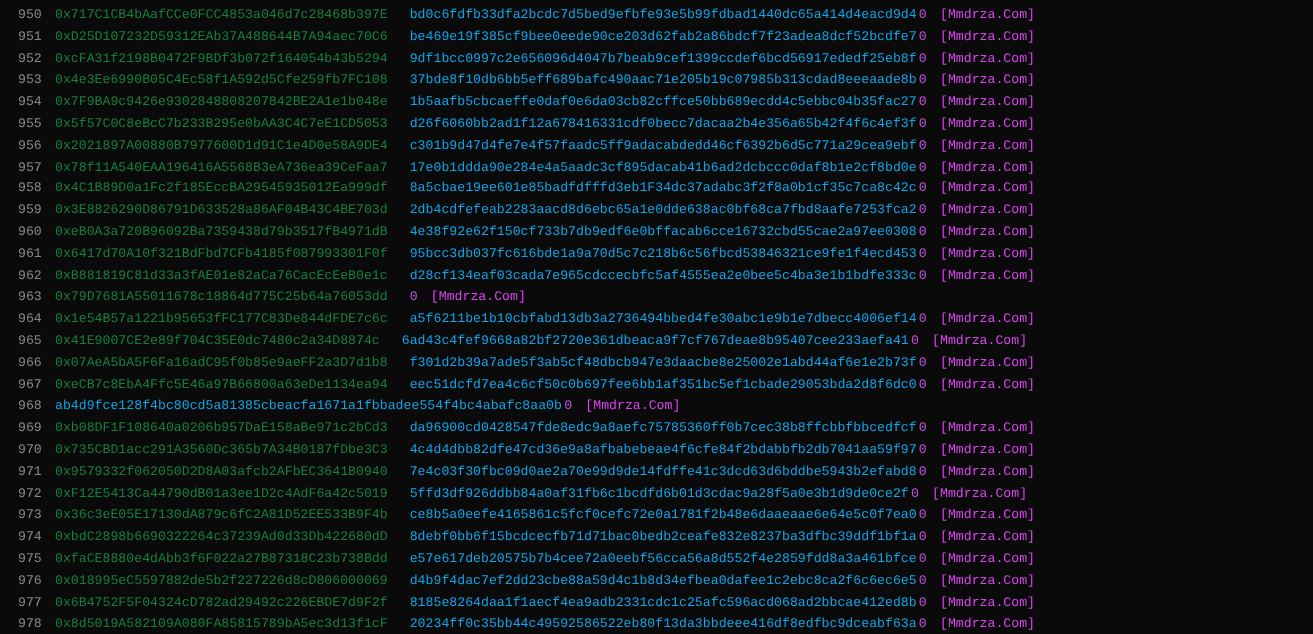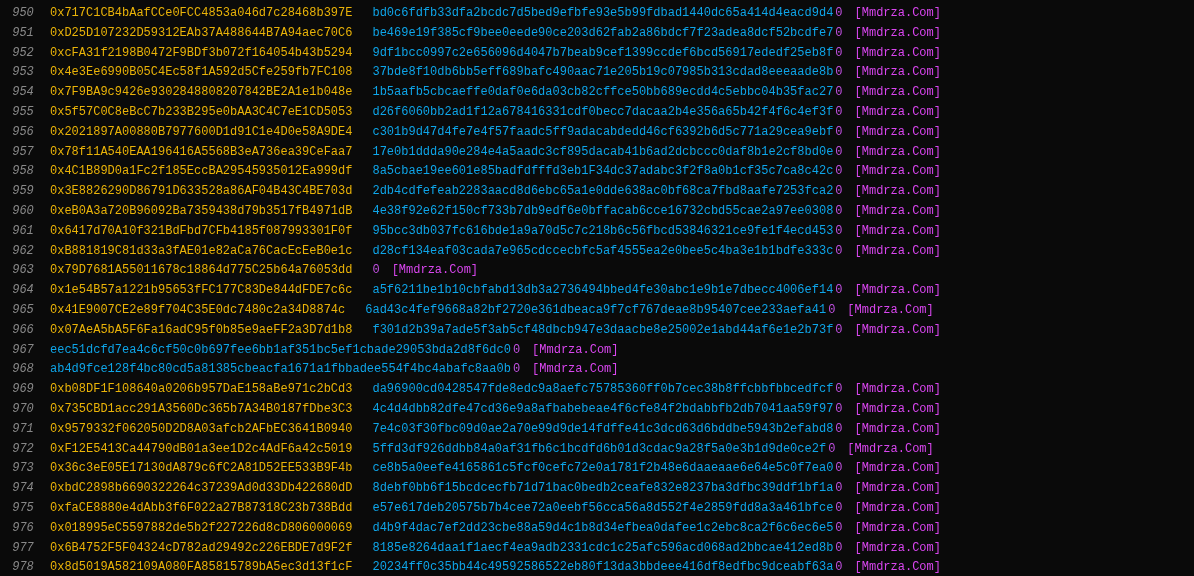--- a/index.html
+++ b/index.html
@@ -16,27 +16,26 @@
       white-space: nowrap;
       overflow: hidden;
     }
     .row {
       display: flex;
       align-items: baseline;
     }
     .line-number {
       color: #888888;
       width: 30px;
-      text-align: center;
+      text-align: right;
       margin-right: 12px;
       flex-shrink: 0;
-      font-style: italic;
     }
     .hex-value {
-      color: #eab308;
+      color: #15803d;
       margin-right: 20px;
       flex-shrink: 0;
     }
     .hash-value {
       color: #0ea5e9;
       margin-right: 2px;
       flex-shrink: 0;
     }
     .zero-val {
       color: #c050e0;
@@ -165,20 +164,21 @@
     </div>
     <div class="row">
       <span class="line-number">966</span>
       <span class="hex-value">0x07AeA5bA5F6Fa16adC95f0b85e9aeFF2a3D7d1b8</span>
       <span class="hash-value">f301d2b39a7ade5f3ab5cf48dbcb947e3daacbe8e25002e1abd44af6e1e2b73f</span>
       <span class="zero-val">0</span>
       <span class="source-tag">[Mmdrza.Com]</span>
     </div>
     <div class="row">
       <span class="line-number">967</span>
+      <span class="hex-value">0xeCB7c8EbA4Ffc5E46a97B66800a63eDe1134ea94</span>
       <span class="hash-value">eec51dcfd7ea4c6cf50c0b697fee6bb1af351bc5ef1cbade29053bda2d8f6dc0</span>
       <span class="zero-val">0</span>
       <span class="source-tag">[Mmdrza.Com]</span>
     </div>
     <div class="row">
       <span class="line-number">968</span>
       <span class="hash-value">ab4d9fce128f4bc80cd5a81385cbeacfa1671a1fbbadee554f4bc4abafc8aa0b</span>
       <span class="zero-val">0</span>
       <span class="source-tag">[Mmdrza.Com]</span>
     </div>

